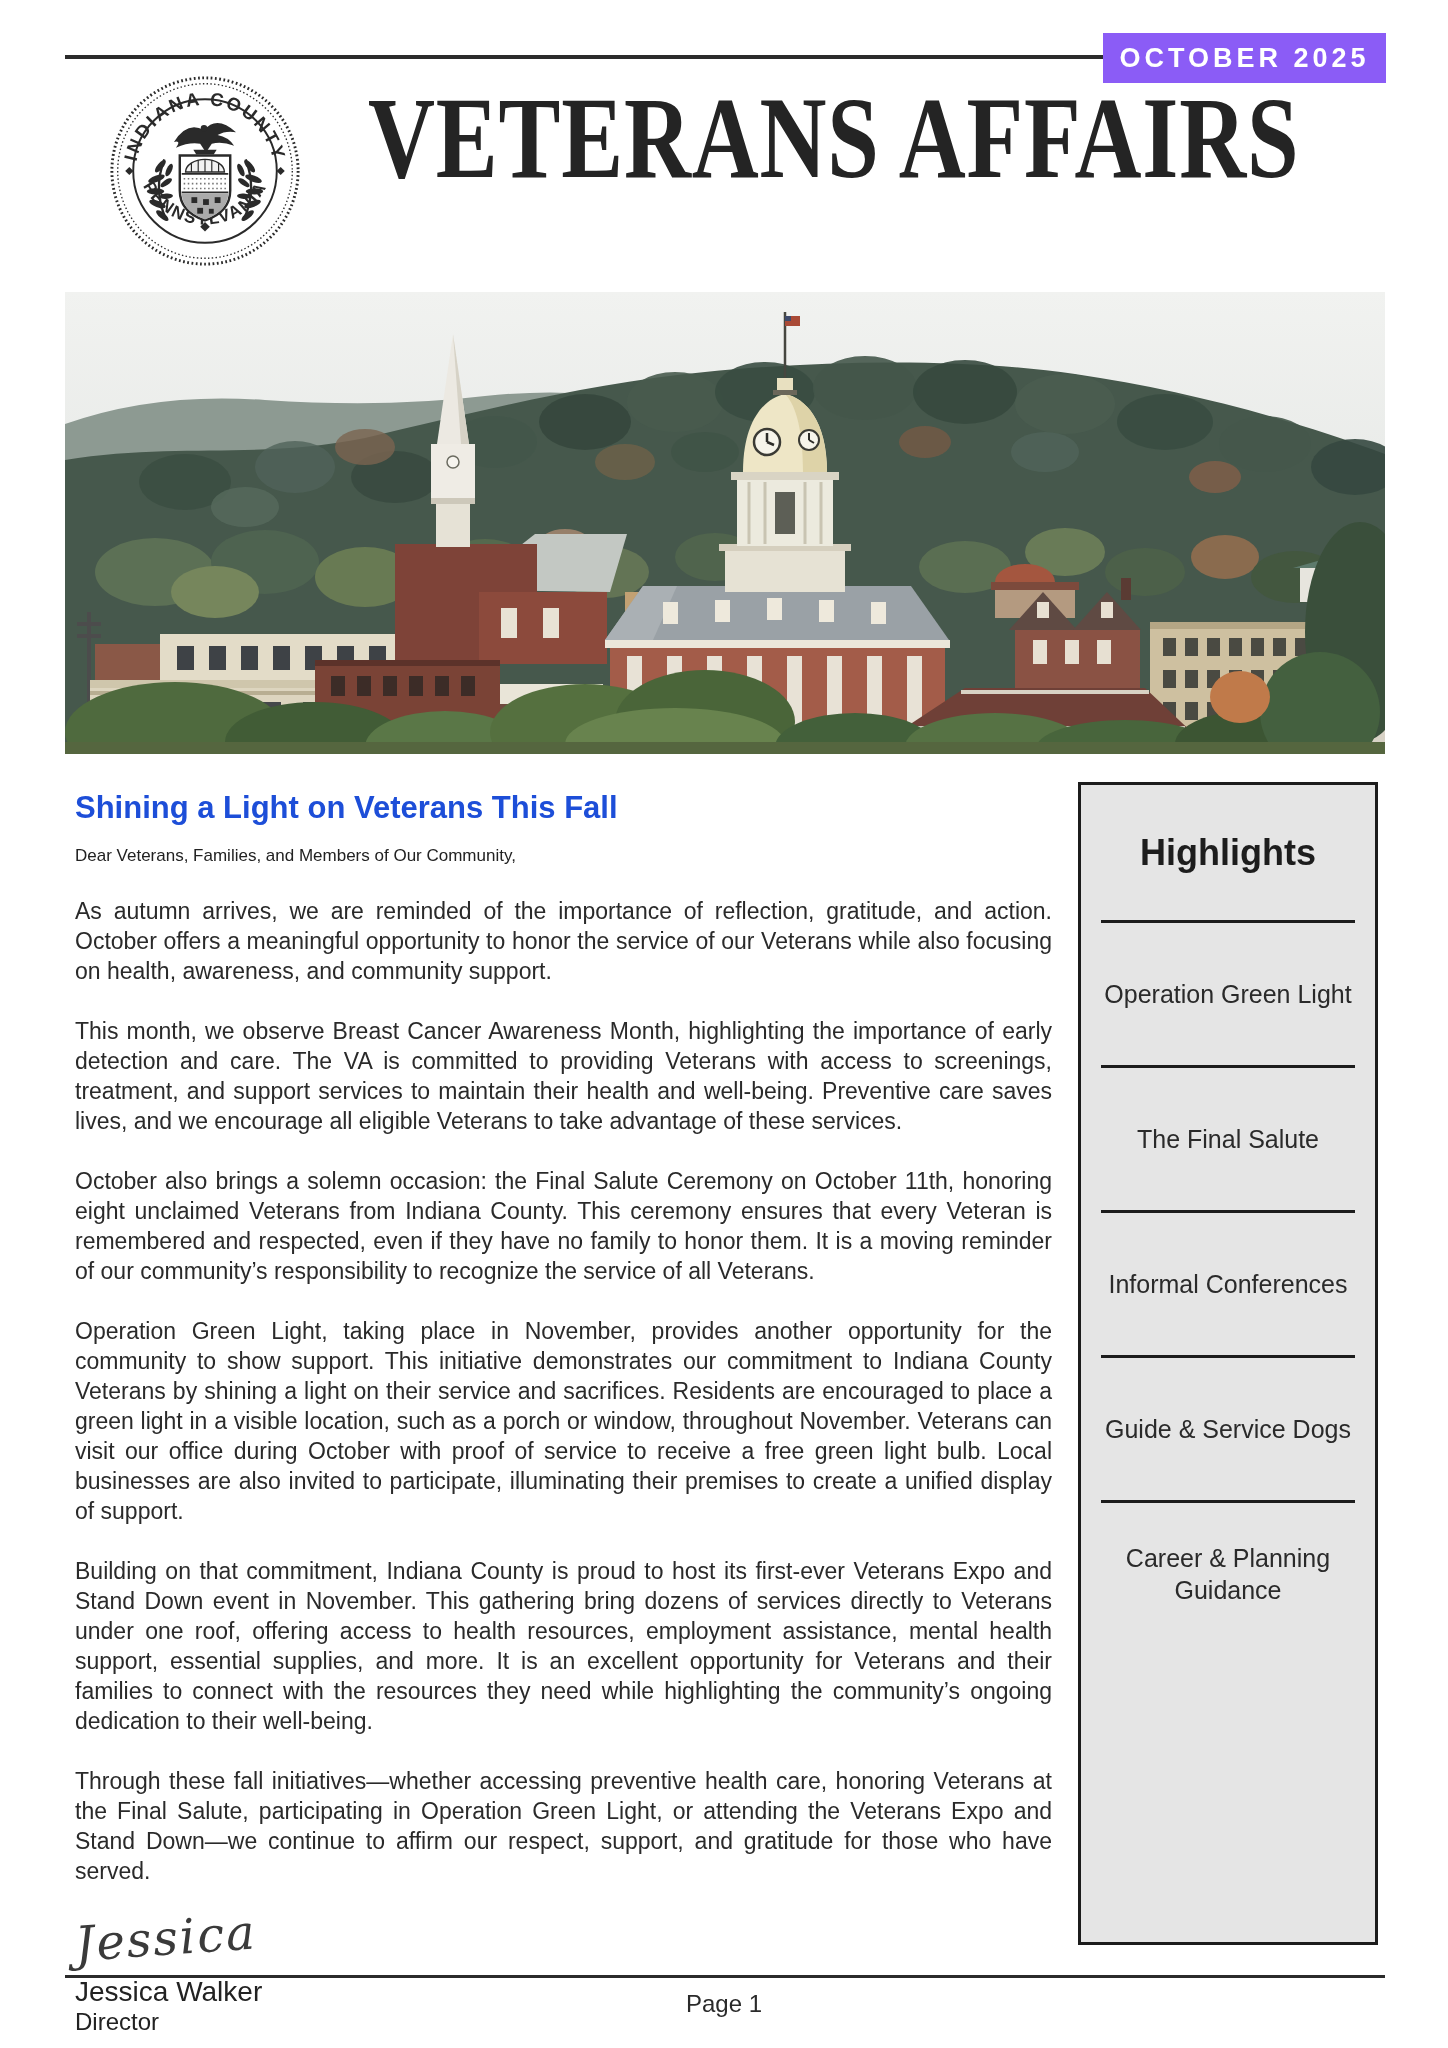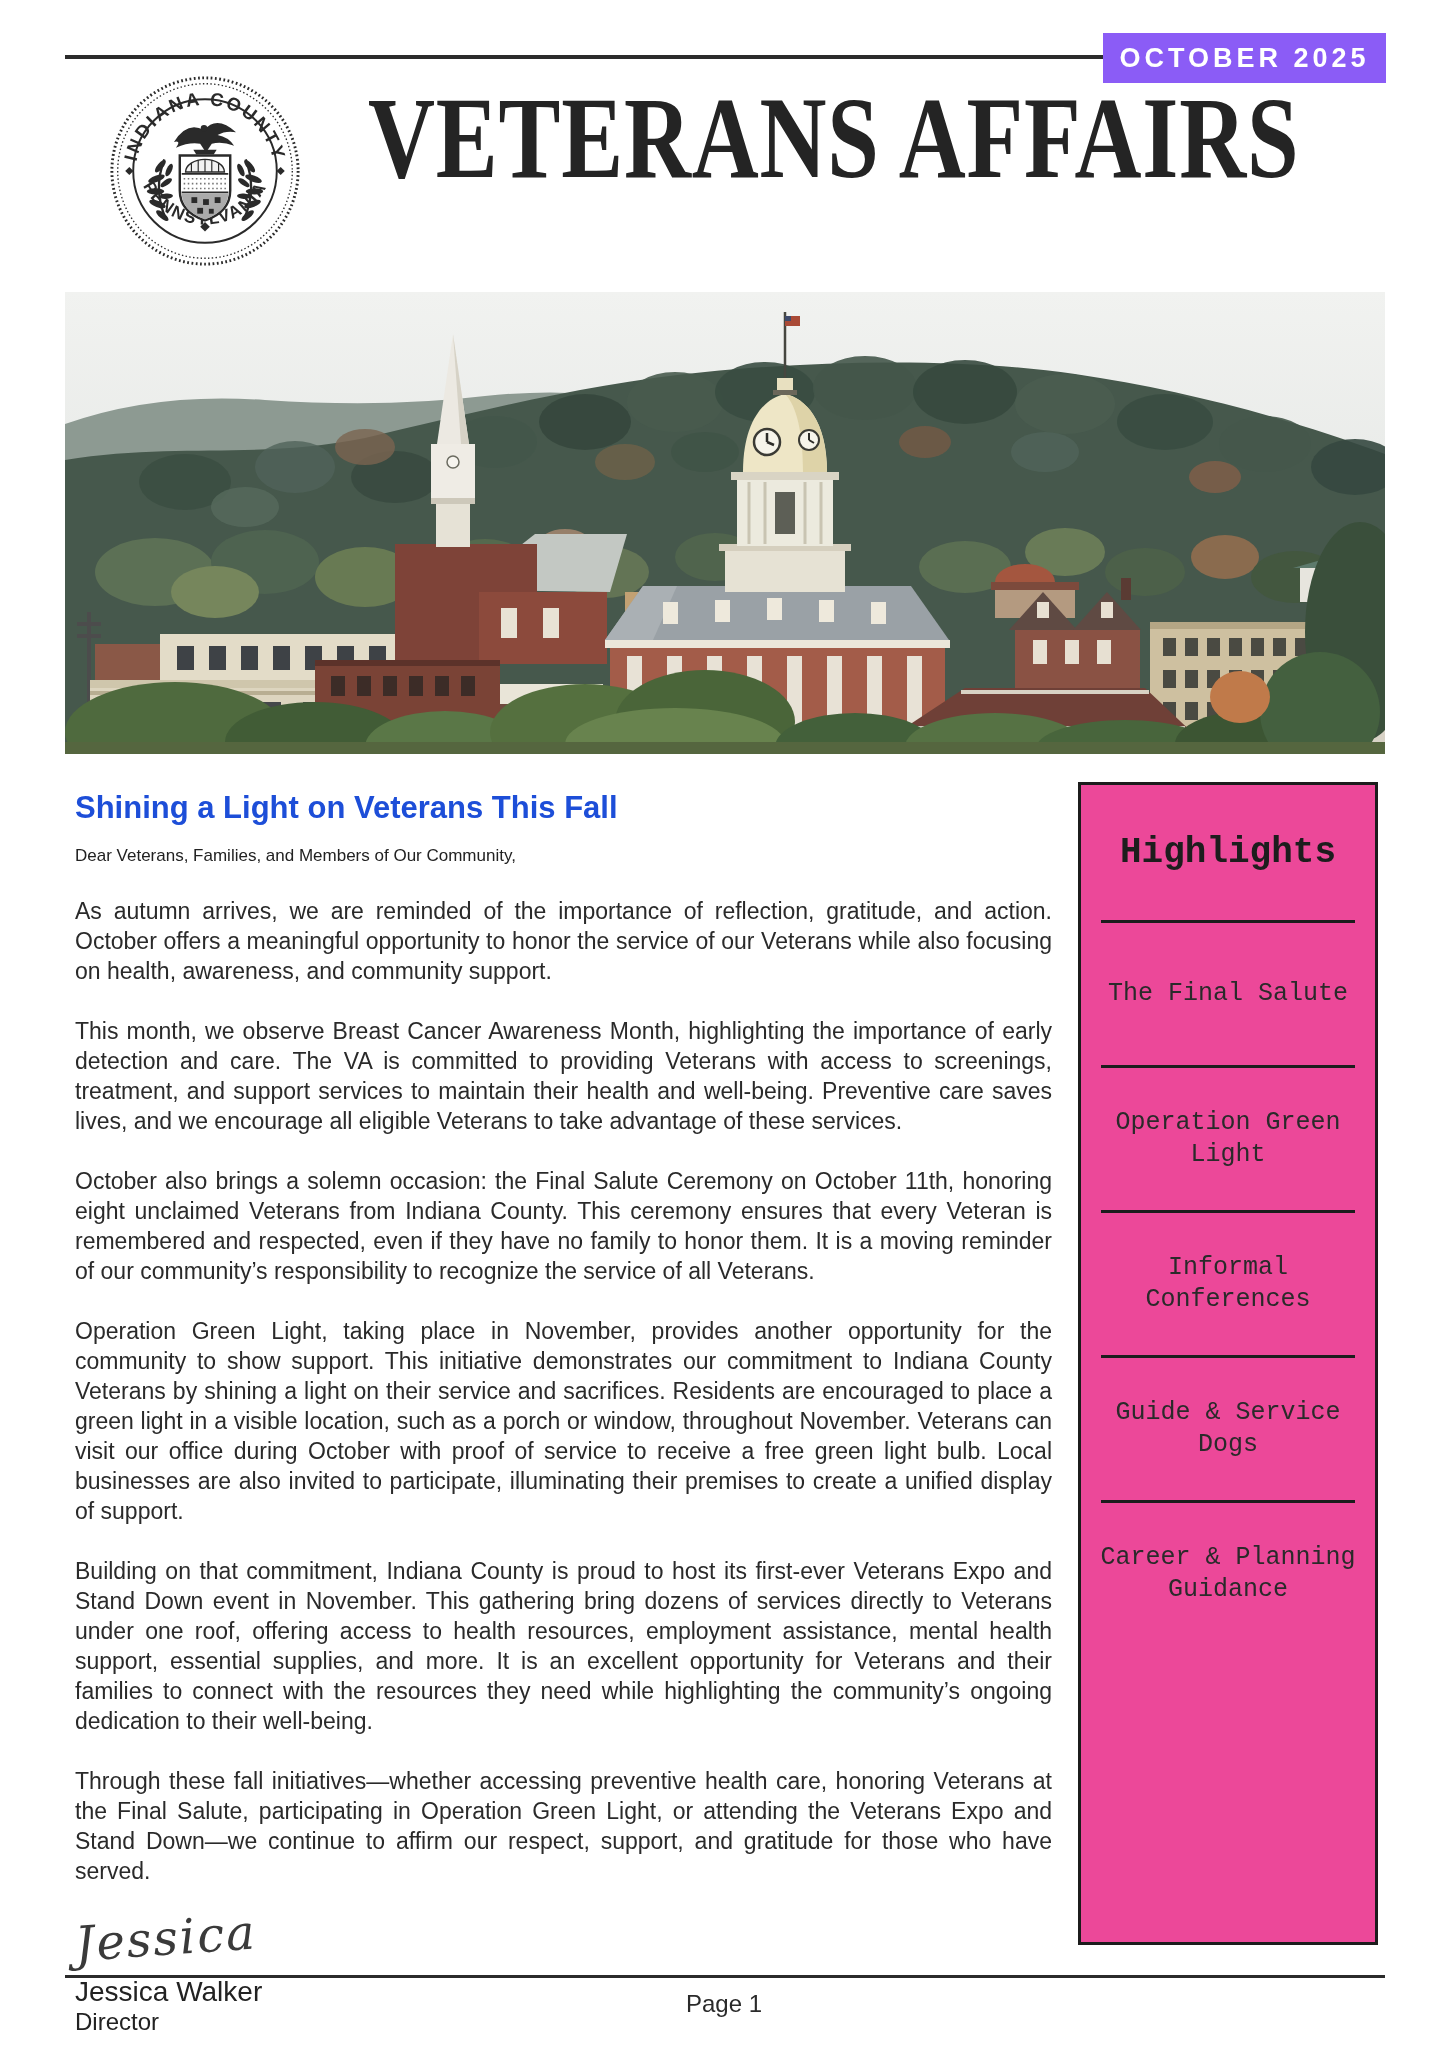--- a/index.html
+++ b/index.html
@@ -29,22 +29,22 @@
   .article p.body-par{margin:30px 0 0 0;font-size:23px;line-height:30px;
     text-align:justify;color:#2a2a2a;}
   .sig-script{margin-top:30px;font-family:"DejaVu Serif",serif;font-style:italic;
     font-size:48px;color:#3a3a3a;transform:rotate(-4deg);transform-origin:left;
     width:260px;letter-spacing:2px;}
   .sig-name{margin-top:4px;font-size:28px;}
   .sig-title{font-size:24px;}
 
   
   .sidebar{left:1078px;top:782px;width:300px;height:1163px;
-    border:3px solid #1c1c1c;box-sizing:border-box;background:#ec4899;
-    display:flex;flex-direction:column;font-family:Liberation Mono, monospace;}
+    border:3px solid #1c1c1c;box-sizing:border-box;background:#e5e5e5;
+    display:flex;flex-direction:column;}
   .sb-title{height:135px;display:flex;align-items:center;justify-content:center;
     font-size:36px;font-weight:bold;color:#1d1d1d;}
   .sb-cell{height:145px;display:flex;flex-direction:column;flex:0 0 auto;}
   .sb-rule{height:3px;background:#1c1c1c;margin:0 20px;flex:0 0 auto;}
   .sb-label{flex:1;display:flex;align-items:center;justify-content:center;
     text-align:center;font-size:25px;line-height:1.3;color:#2a2a2a;padding:0 16px;}
 
   
   .footer-rule{left:65px;top:1975px;width:1320px;height:3px;background:#2b2b2b;}
   .page-number{left:0;top:1990px;width:100%;text-align:center;font-size:24px;color:#2a2a2a;}
@@ -384,25 +384,25 @@
   <p class="body-par">Through these fall initiatives—whether accessing preventive health care, honoring Veterans at the Final Salute, participating in Operation Green Light, or attending the Veterans Expo and Stand Down—we continue to affirm our respect, support, and gratitude for those who have served.</p>
   <div class="sig-script">Jessica</div>
   <div class="sig-name">Jessica Walker</div>
   <div class="sig-title">Director</div>
 </div>
 
 <div class="abs sidebar">
   <div class="sb-title">Highlights</div>
   <div class="sb-cell">
     <div class="sb-rule"></div>
-    <div class="sb-label">The Final Salute</div>
+    <div class="sb-label">Operation Green Light</div>
   </div>
   <div class="sb-cell">
     <div class="sb-rule"></div>
-    <div class="sb-label">Operation Green Light</div>
+    <div class="sb-label">The Final Salute</div>
   </div>
   <div class="sb-cell">
     <div class="sb-rule"></div>
     <div class="sb-label">Informal Conferences</div>
   </div>
   <div class="sb-cell">
     <div class="sb-rule"></div>
     <div class="sb-label">Guide &amp; Service Dogs</div>
   </div>
   <div class="sb-cell">

